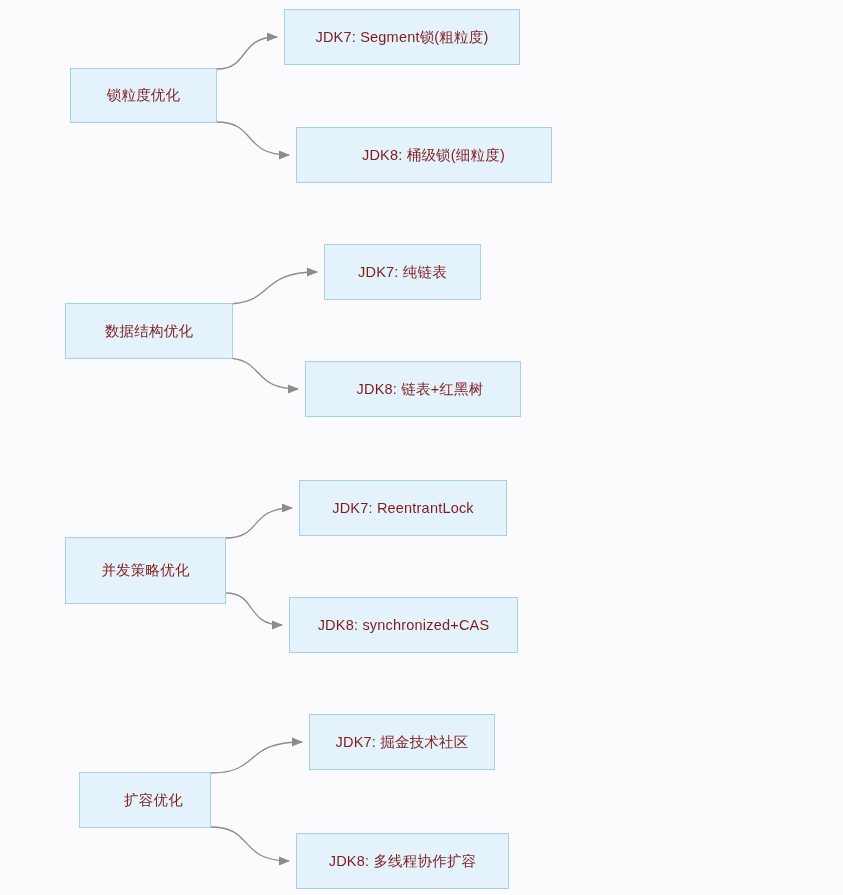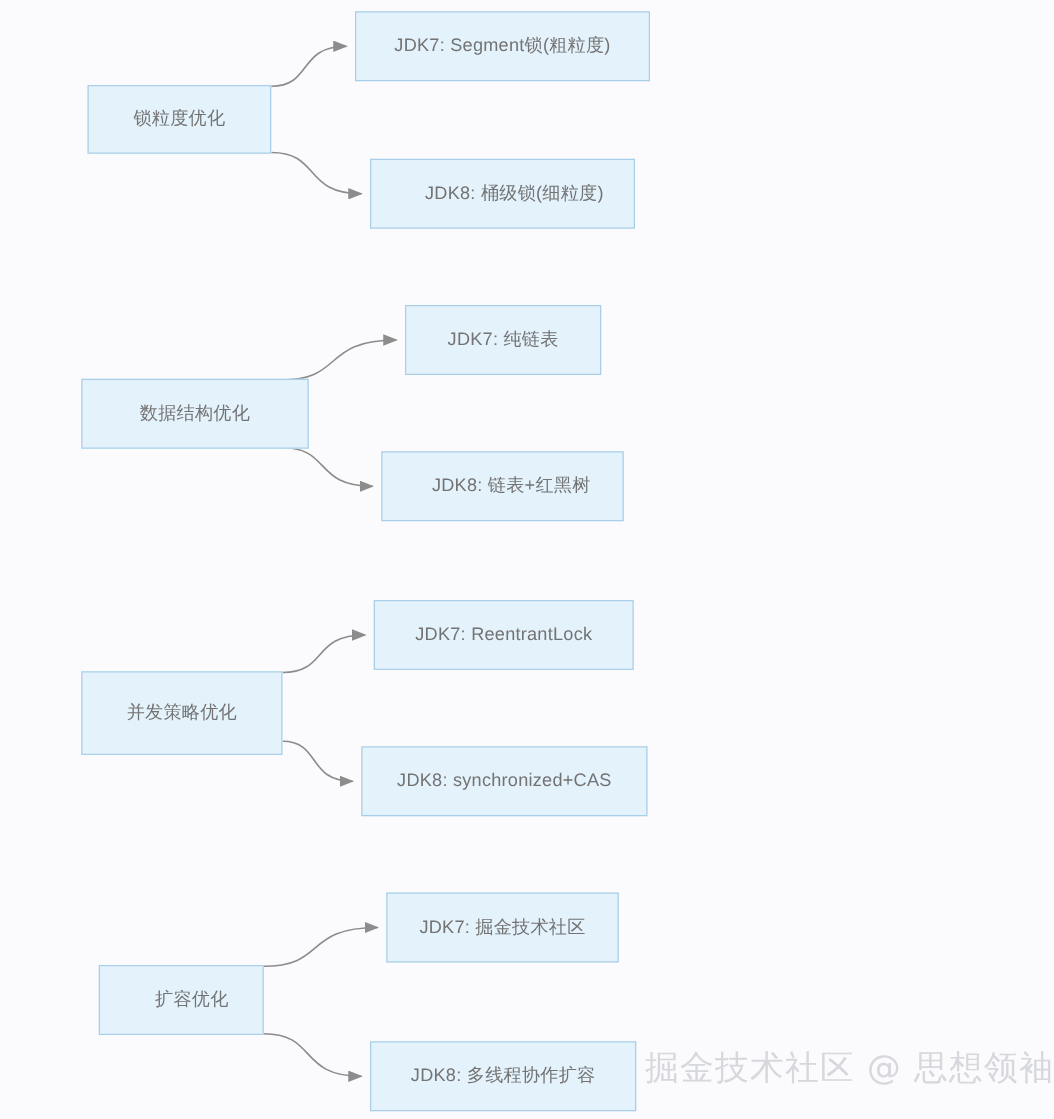--- a/index.html
+++ b/index.html
@@ -30,21 +30,21 @@
   }
   .node {
     position: absolute;
     box-sizing: border-box;
     background: #e4f2fb;
     border: 1px solid #a9cfe8;
     display: flex;
     align-items: center;
     justify-content: center;
     text-align: center;
-    color: #737373;
+    color: #7f1d1d;
     font-size: 14.5px;
     line-height: 1.3;
     letter-spacing: 0.2px;
     padding: 2px 6px;
   }
   .node-label {
     display: block;
     white-space: nowrap;
   }
   .watermark {
@@ -82,30 +82,30 @@
       </g>
   </svg>
 
   <div id="nodes">
       <div class="node" style="left: 70px; top: 68px; width: 147px; height: 55px;">
         <span class="node-label">锁粒度优化</span>
       </div>
       <div class="node" style="left: 284px; top: 9px; width: 236px; height: 56px;">
         <span class="node-label">JDK7: Segment锁(粗粒度)</span>
       </div>
-      <div class="node" style="left: 296px; top: 127px; width: 212px; height: 56px; padding-left: 25px;">
+      <div class="node" style="left: 296px; top: 127px; width: 256px; height: 56px; padding-left: 25px;">
         <span class="node-label">JDK8: 桶级锁(细粒度)</span>
       </div>
-      <div class="node" style="left: 65px; top: 303px; width: 182px; height: 56px;">
+      <div class="node" style="left: 65px; top: 303px; width: 168px; height: 56px;">
         <span class="node-label">数据结构优化</span>
       </div>
       <div class="node" style="left: 324px; top: 244px; width: 157px; height: 56px;">
         <span class="node-label">JDK7: 纯链表</span>
       </div>
-      <div class="node" style="left: 305px; top: 361px; width: 194px; height: 56px; padding-left: 20px;">
+      <div class="node" style="left: 305px; top: 361px; width: 216px; height: 56px; padding-left: 20px;">
         <span class="node-label">JDK8: 链表+红黑树</span>
       </div>
       <div class="node" style="left: 65px; top: 537px; width: 161px; height: 67px;">
         <span class="node-label">并发策略优化</span>
       </div>
       <div class="node" style="left: 299px; top: 480px; width: 208px; height: 56px;">
         <span class="node-label">JDK7: ReentrantLock</span>
       </div>
       <div class="node" style="left: 289px; top: 597px; width: 229px; height: 56px;">
         <span class="node-label">JDK8: synchronized+CAS</span>
@@ -114,15 +114,14 @@
         <span class="node-label">扩容优化</span>
       </div>
       <div class="node" style="left: 309px; top: 714px; width: 186px; height: 56px;">
         <span class="node-label">JDK7: 掘金技术社区</span>
       </div>
       <div class="node" style="left: 296px; top: 833px; width: 213px; height: 56px;">
         <span class="node-label">JDK8: 多线程协作扩容</span>
       </div>
     </div>
 
-  <div class="watermark">掘金技术社区 @ 思想领袖</div>
 
 </div>
 
 </body></html>

